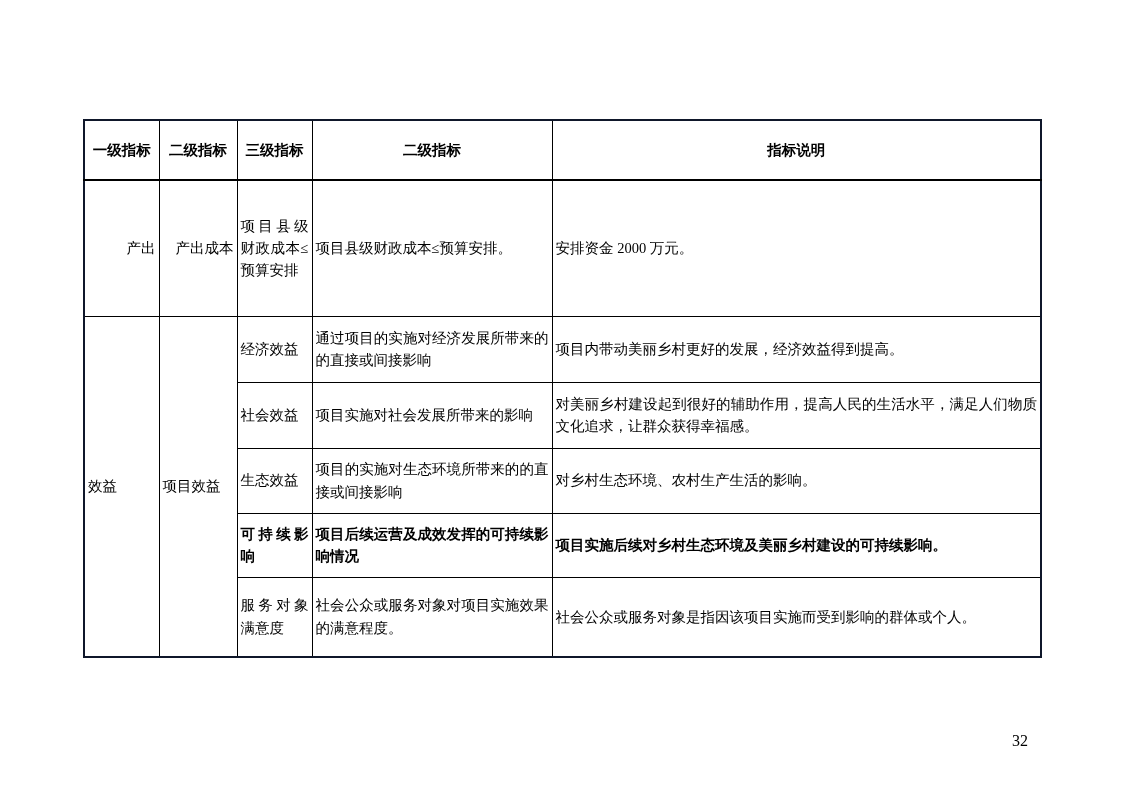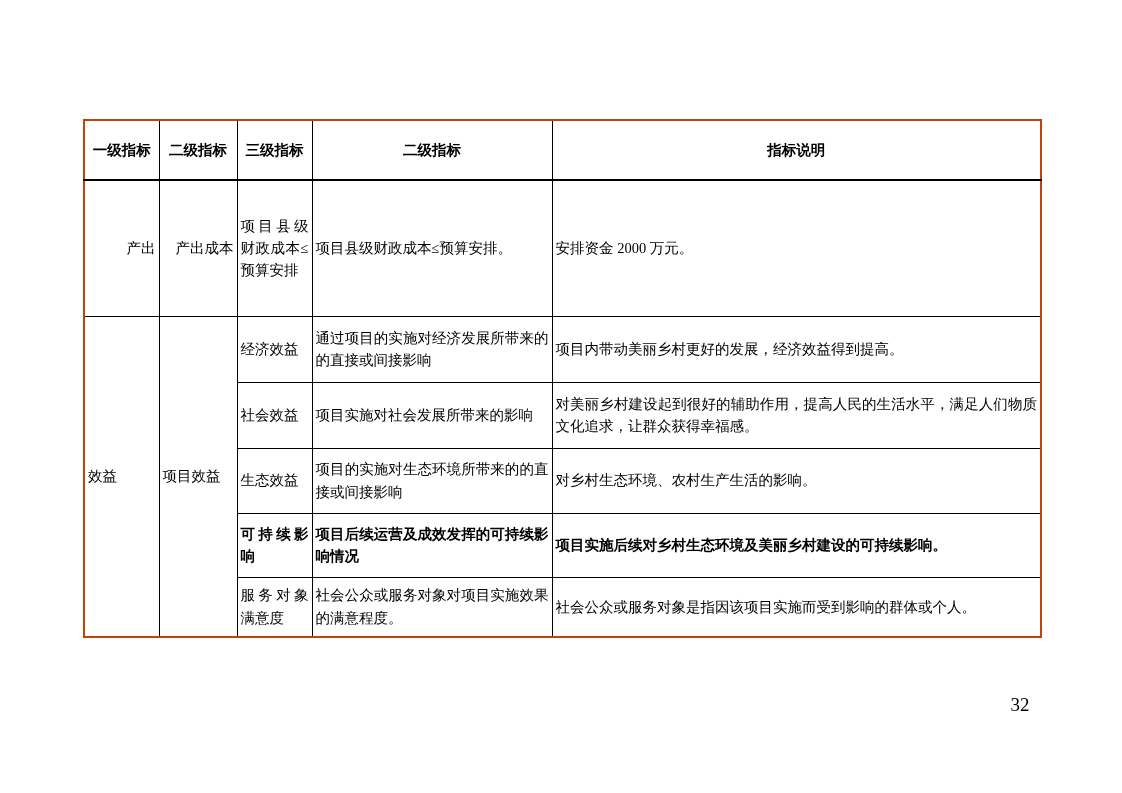--- a/index.html
+++ b/index.html
@@ -21,21 +21,21 @@
     height: 793px;
     background: #ffffff;
   }
   table.indicator-table {
     position: absolute;
     left: 83px;
     top: 119px;
     width: 957px;
     border-collapse: collapse;
     table-layout: fixed;
-    border: 2px solid #c2410c;
+    border: 2px solid #0f172a;
     font-size: 14.5px;
   }
   table.indicator-table td,
   table.indicator-table th {
     border: 1px solid #000000;
     vertical-align: middle;
     padding: 0 3px;
     line-height: 1.55;
     overflow: hidden;
     word-break: break-all;
@@ -45,35 +45,35 @@
     font-weight: bold;
     text-align: center;
     height: 58px;
     font-size: 14.5px;
   }
   tr.row-output    { height: 136px; }
   tr.row-benefit-1 { height: 66px; }
   tr.row-benefit-2 { height: 66px; }
   tr.row-benefit-3 { height: 65px; }
   tr.row-benefit-4 { height: 64px; font-weight: bold; }
-  tr.row-benefit-5 { height: 60px; }
+  tr.row-benefit-5 { height: 80px; }
   .cell-left   { text-align: right; }
   .cell-center { }
   .cell-justify {
     text-align: justify;
     text-justify: inter-character;
     margin-left: 24px;
   }
   .page-number {
     position: absolute;
     left: 998px;
-    top: 694px;
+    top: 732px;
     width: 44px;
     text-align: center;
-    font-size: 19px;
+    font-size: 16px;
     font-family: "Liberation Serif", "DejaVu Serif", serif;
   }
 </style>
 </head>
 <body>
 
 <div class="doc-page">
 
   <table class="indicator-table">
     <colgroup>

